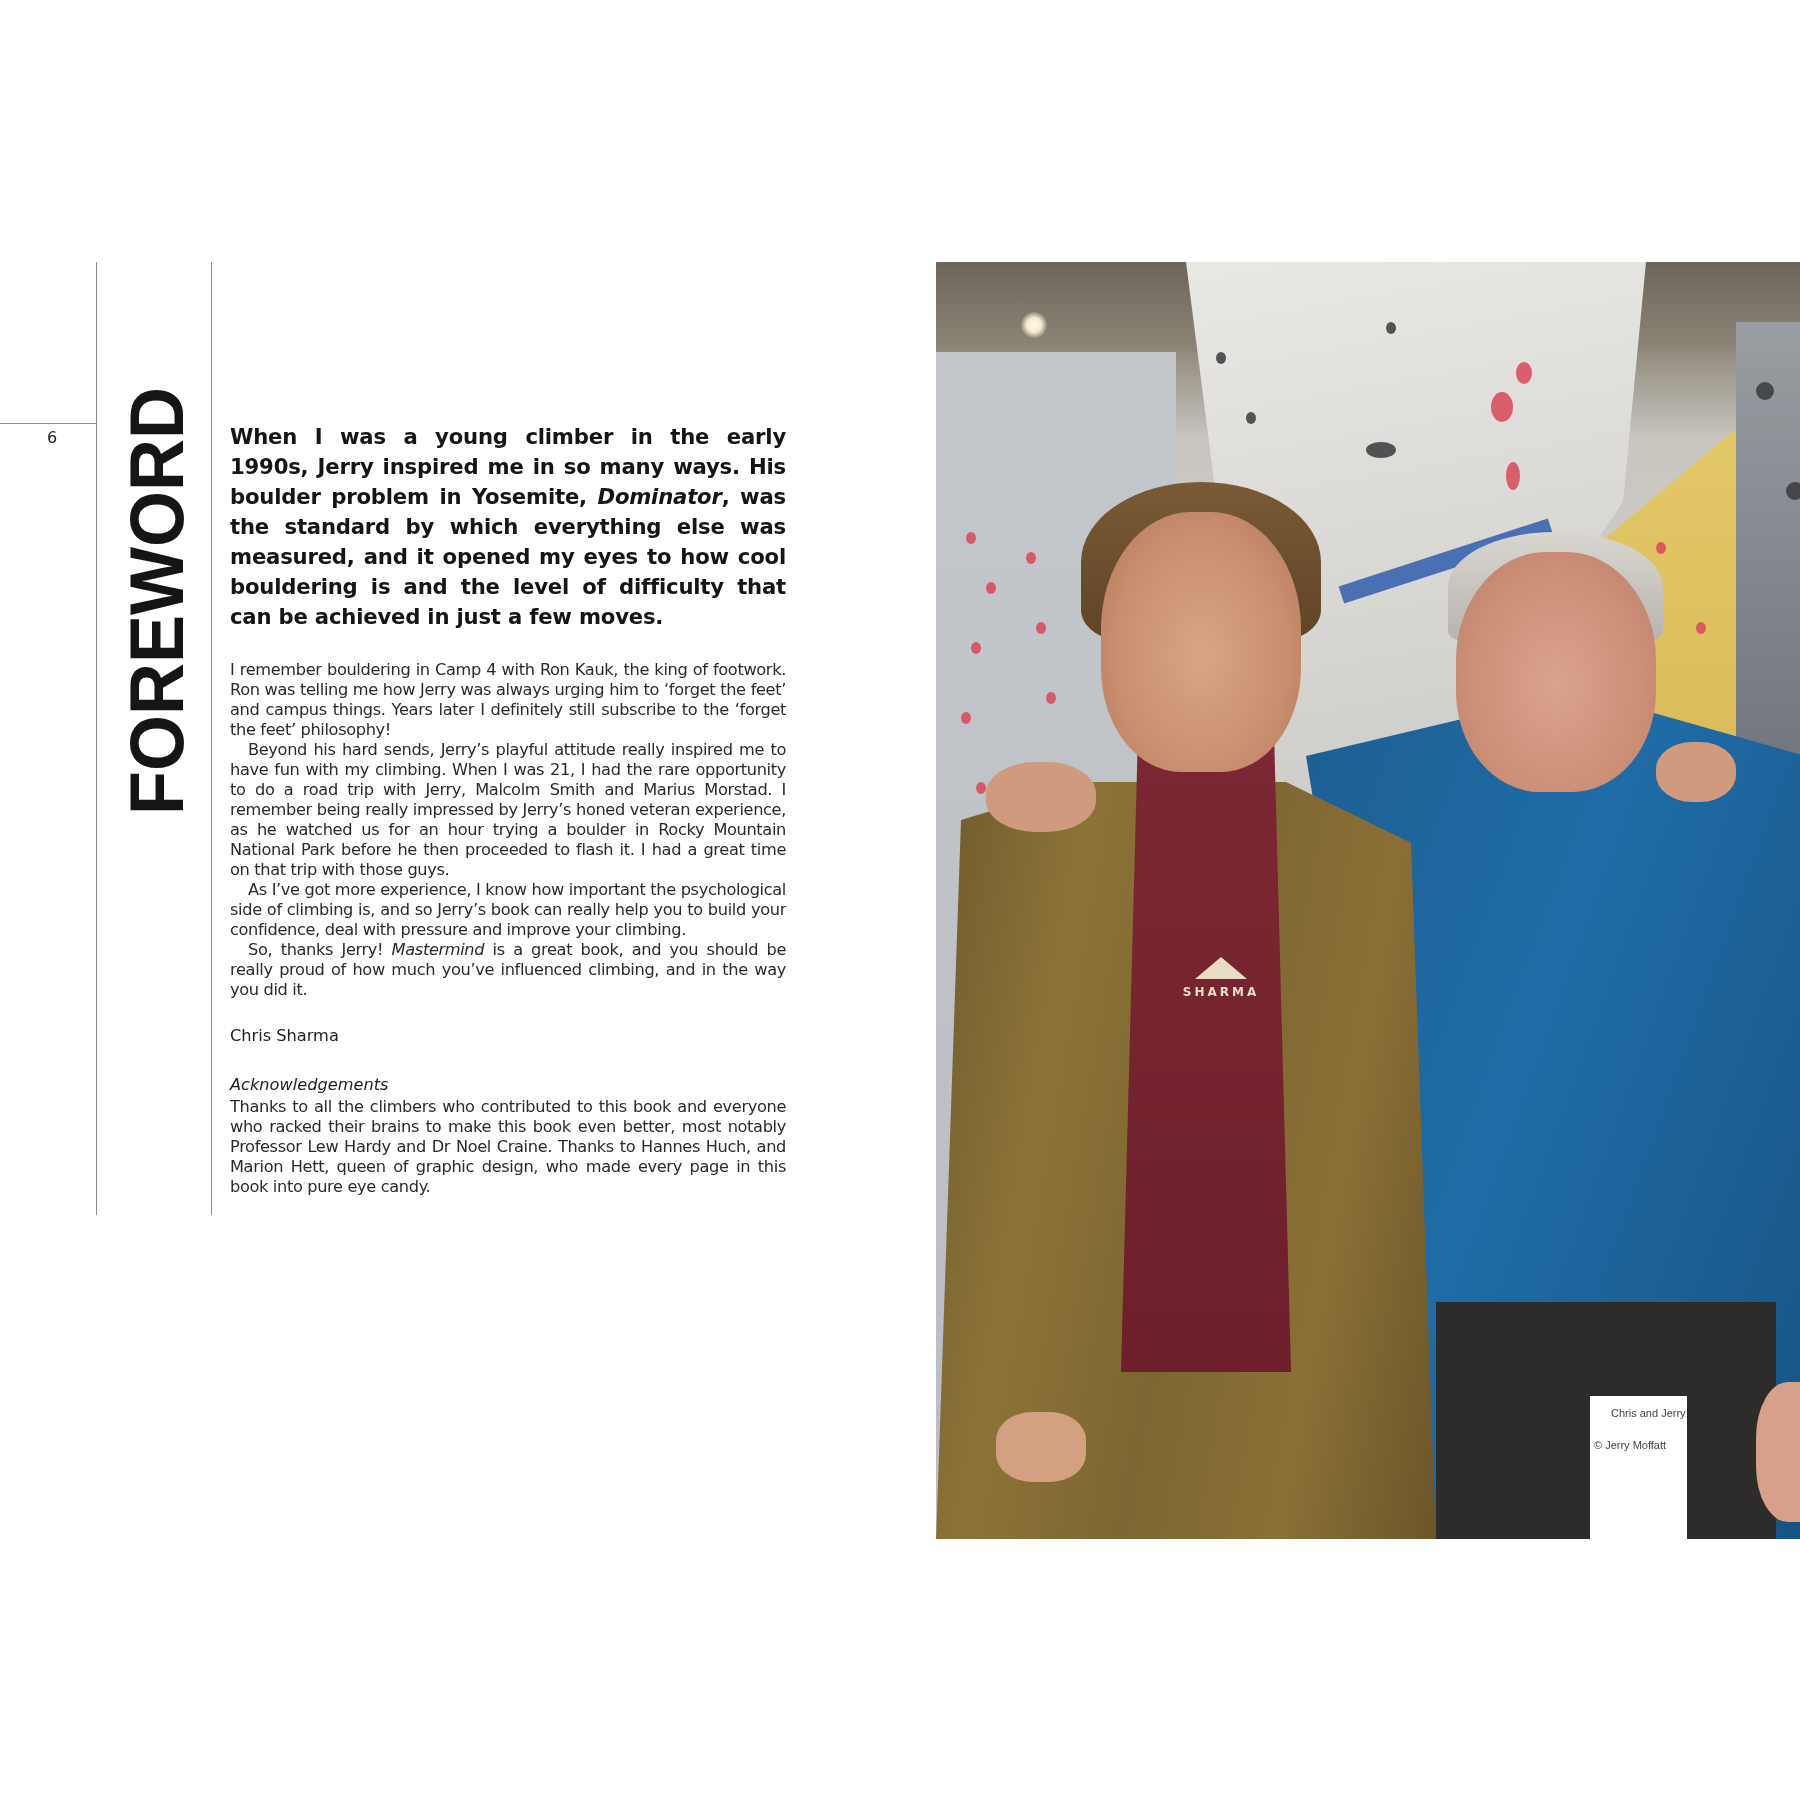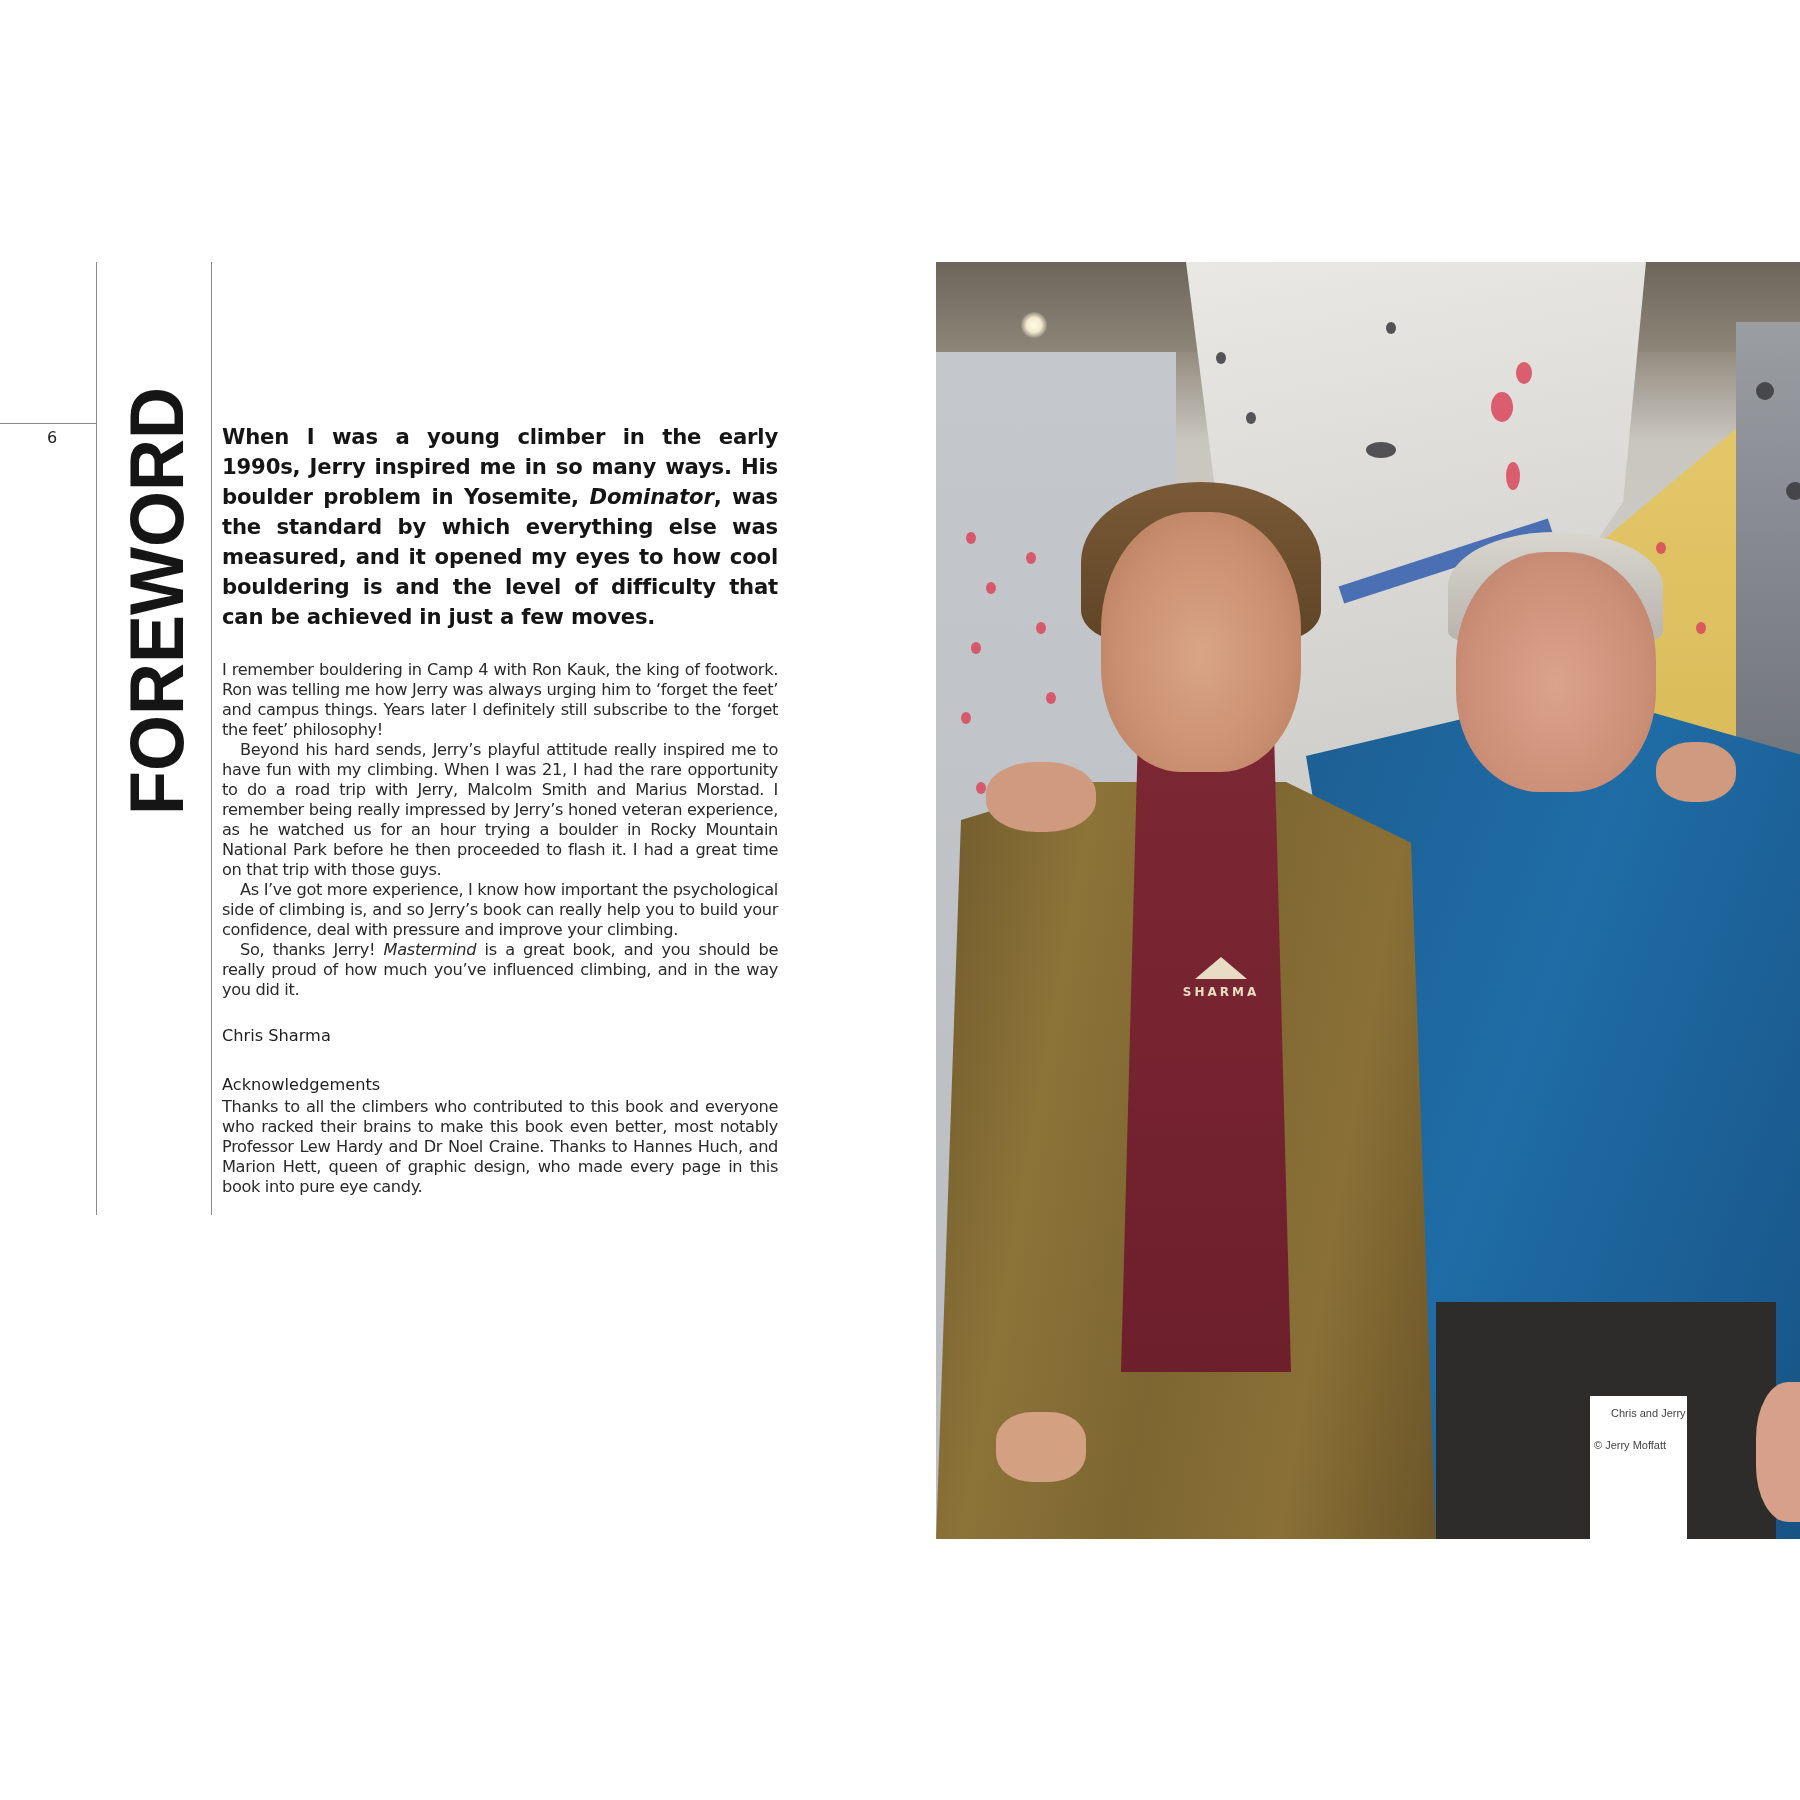--- a/index.html
+++ b/index.html
@@ -15,42 +15,42 @@
   }
   .chapter-title {
     position: absolute; left: 126px; top: 815px;
     transform-origin: 0 0; transform: rotate(-90deg);
     font-family: "Liberation Sans", sans-serif; font-weight: 700;
     font-size: 72px; line-height: 58px; letter-spacing: 0px;
     color: #151515; white-space: nowrap;
     transform: rotate(-90deg) scaleY(1.05);
   }
   .column {
-    position: absolute; left: 222px; top: 422px; width: 556px;
+    position: absolute; left: 230px; top: 422px; width: 556px;
   }
   .lead {
     font-family: "DejaVu Sans", sans-serif; font-weight: 700; font-size: 21.2px;
     line-height: 30px; color: #151515; margin: 0; text-align: justify;
     letter-spacing: -0.2px;
   }
   .lead em { font-style: italic; }
   .body-text {
     font-family: "DejaVu Sans", sans-serif; font-size: 16.2px; line-height: 20px;
     color: #2a2a2a; margin: 0; text-align: justify; letter-spacing: -0.35px;
   }
   .body-text p { margin: 0; }
   .body-text p.indent { text-indent: 18px; }
   .body-block { margin-top: 28px; }
   .signature {
     margin-top: 24px; font-family: "DejaVu Sans", sans-serif; font-size: 16.2px;
     font-weight: 500; color: #1e1e1e; line-height: 24.6px;
   }
   .ack-heading {
     margin-top: 24px; font-family: "DejaVu Sans", sans-serif; font-size: 16.2px;
-    color: #1e1e1e; line-height: 24.6px;
+    color: #1e1e1e; line-height: 24.6px; font-style: italic;
   }
 
   
   .photo {
     position: absolute; left: 900px; top: 262px; width: 900px; height: 1277px;
     overflow: hidden;
     background: linear-gradient(180deg, #7d7468 0%, #8b8375 6%, #c9c6c0 14%, #d3d2ce 40%, #cfcfcc 70%, #d8d6d2 100%);
     margin-left: 36px;
   }
   .photo .ceiling { position:absolute; left:0; top:0; width:100%; height:90px;

